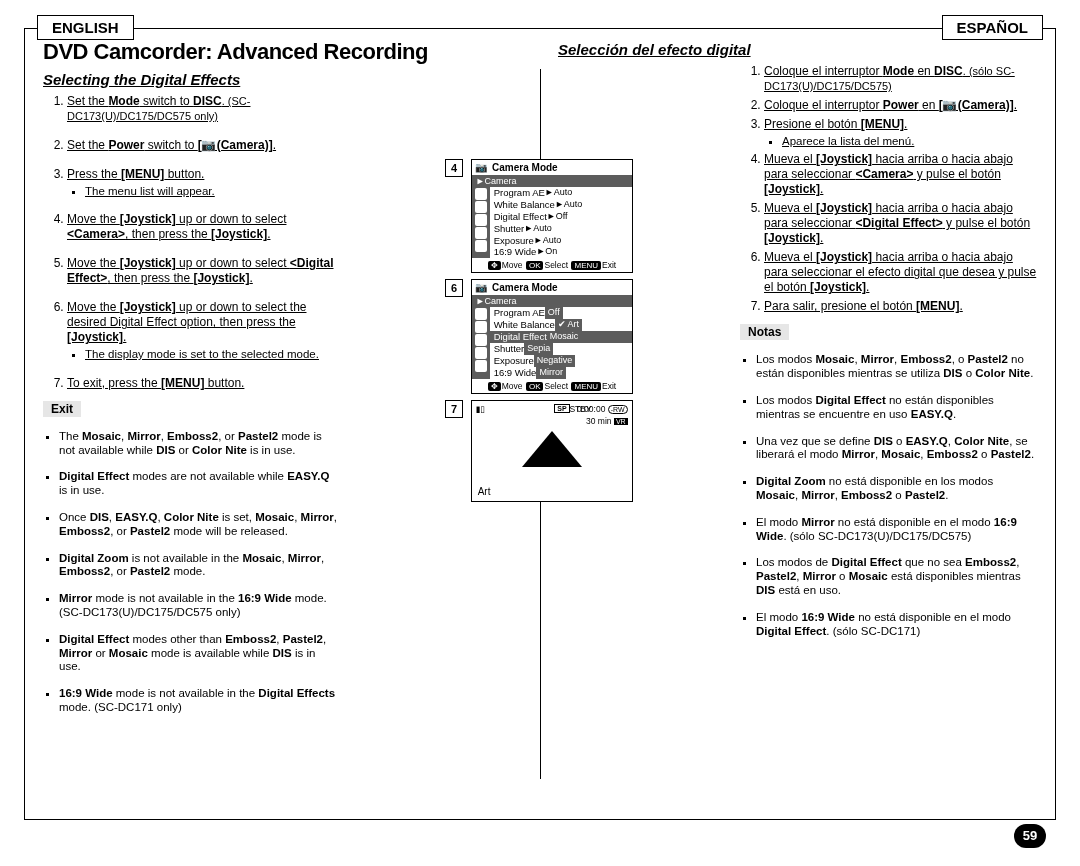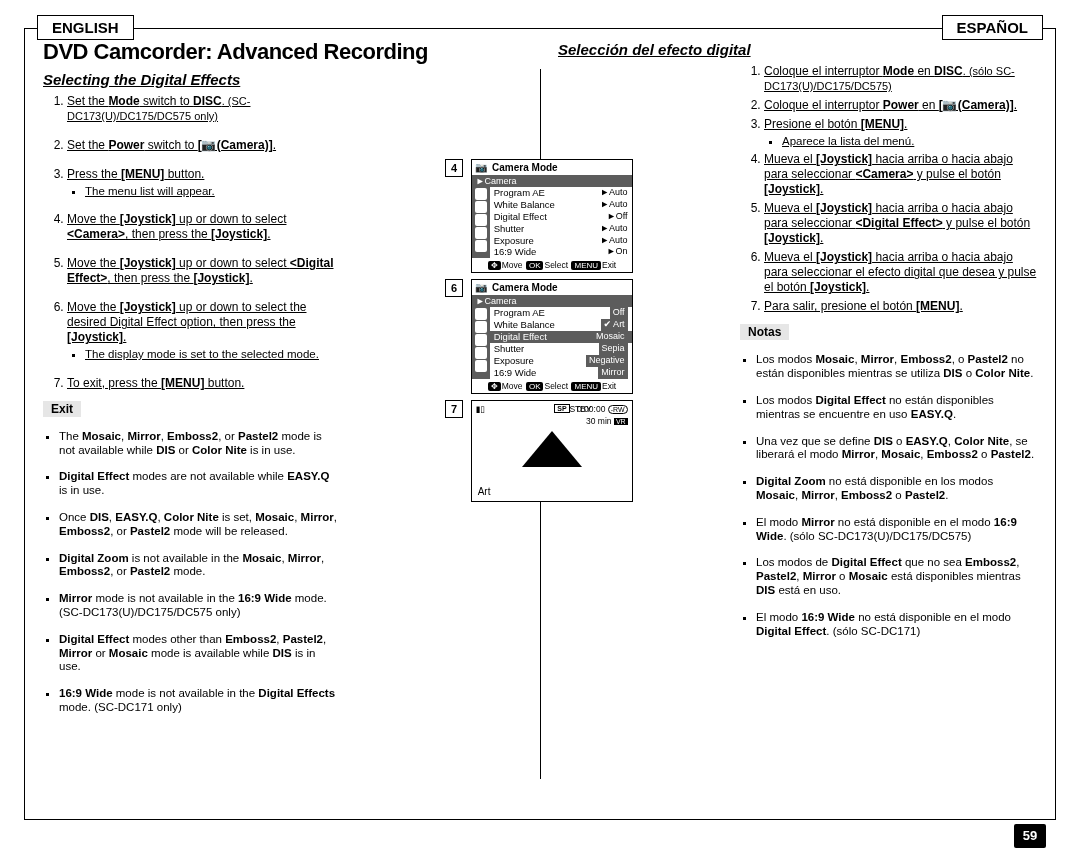--- a/index.html
+++ b/index.html
@@ -148,21 +148,20 @@
     height: 12px;
     margin: 1px auto;
     background: #fff;
     border-radius: 2px;
   }
   .osd-list {
     flex: 1;
   }
   .osd-row {
     display: flex;
-    justify-content: space-between;
     padding: 0 4px;
     line-height: 1.25;
   }
   .osd-row.sel {
     background: #5c5c5c;
     color: #fff;
   }
   .osd-val {
     background: #5c5c5c;
     color: #fff;
@@ -206,21 +205,21 @@
     position: absolute;
     right: 34px;
     bottom: 18px;
     background: #000;
     color: #fff;
     width: 32px;
     height: 24px;
     text-align: center;
     line-height: 24px;
     font-weight: bold;
-    border-radius: 2px;
+    border-radius: 12px;
   }
   b { font-weight: bold; }
 </style>
 </head>
 <body>
 
 <div class="page">
   <div class="lang-label lang-en">ENGLISH</div>
   <div class="lang-label lang-es">ESPAÑOL</div>
   <div class="divider"></div>

